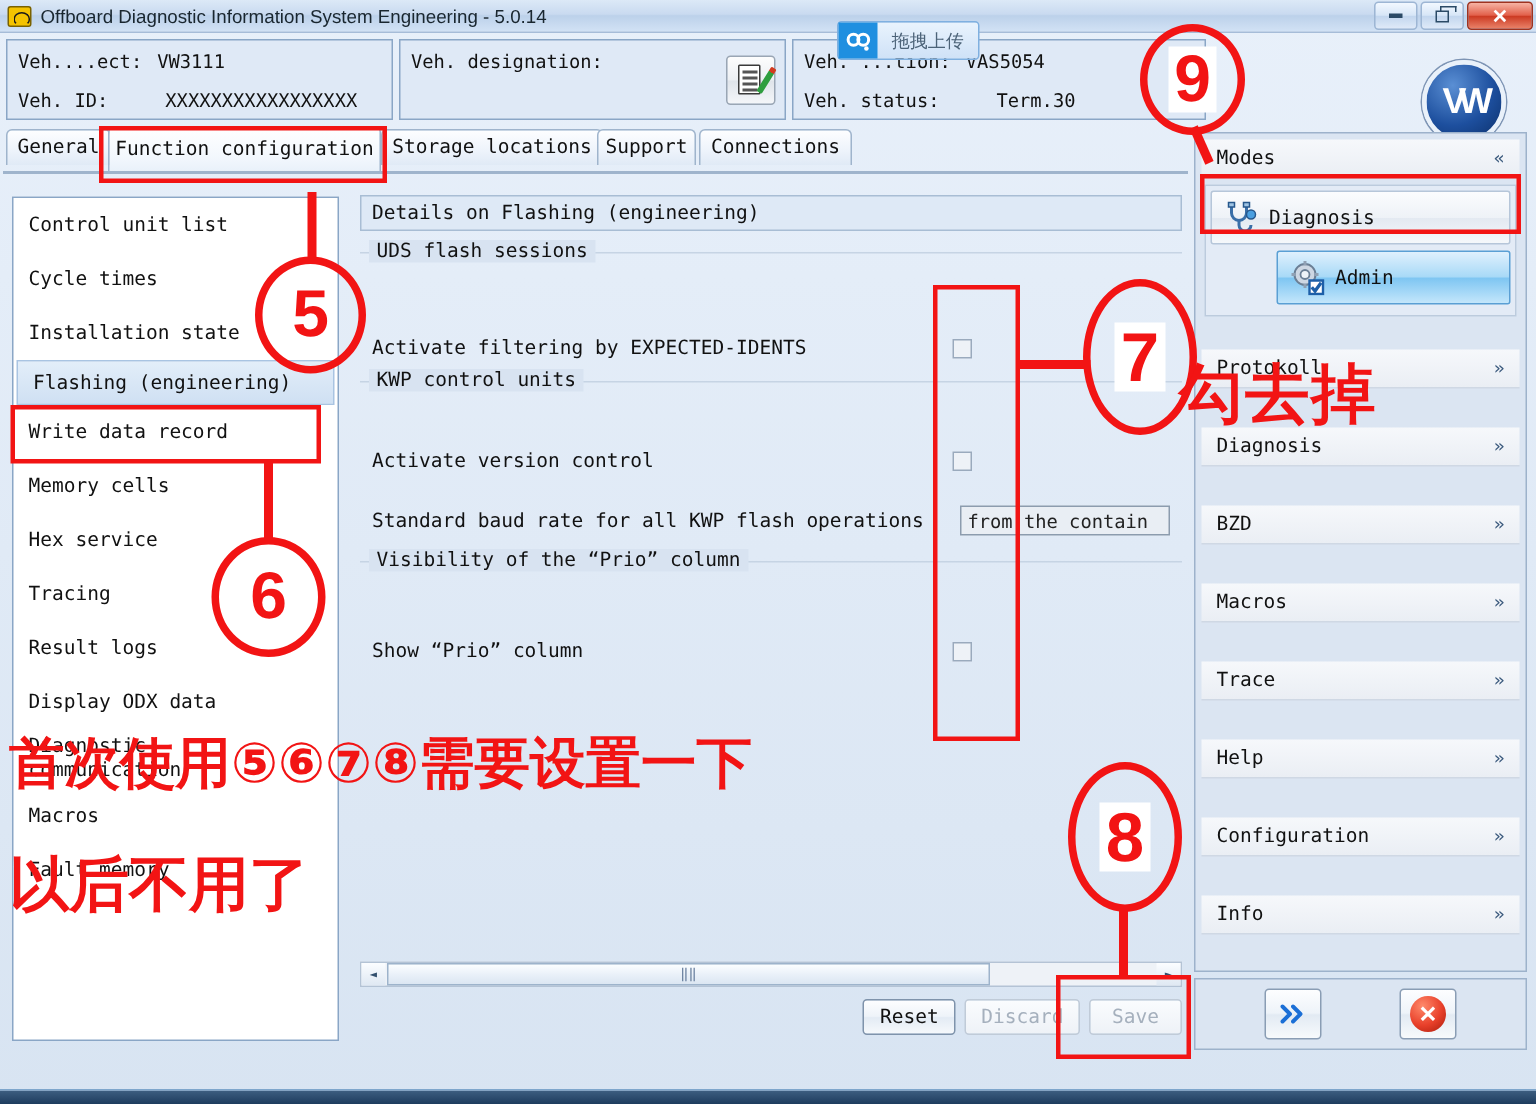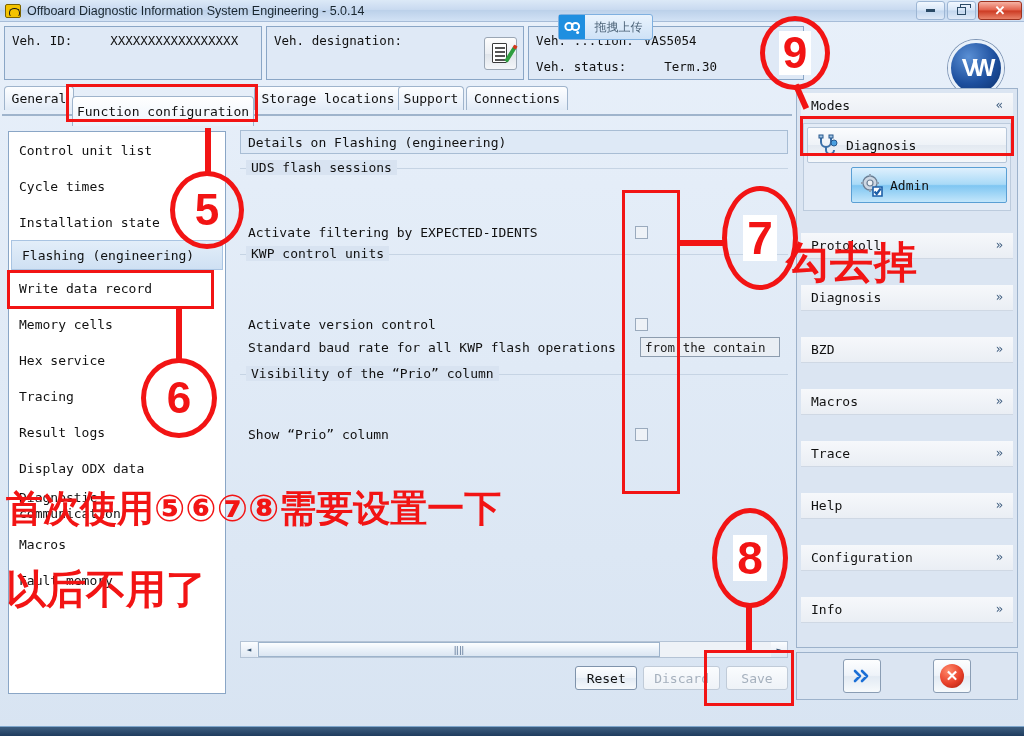--- a/index.html
+++ b/index.html
@@ -122,21 +122,21 @@
   .tab {
     position: absolute; top: 2px; height: 24px;
     background: linear-gradient(to bottom, #fdfeff 0%, #edf3fb 60%, #e0eaf6 100%);
     border: 1px solid #9fb4cc; border-bottom: none;
     border-radius: 4px 4px 0 0;
     display: flex; align-items: center; justify-content: center;
     font-size: 13px; color: #111; padding: 0 7px; white-space: nowrap;
   }
   .tab.active {
     background: linear-gradient(to bottom, #ffffff 0%, #f2f7fd 70%, #e9f1fa 100%);
-    z-index: 3; top: 12px; height: 30px;
+    z-index: 3; top: 0; height: 30px;
   }
   .tabs-underline {
     position: absolute; left: 2px; top: 114px; width: 790px; height: 2px; background: #9fb4cc;
   }
 
   
   .leftpanel {
     position: absolute; left: 8px; top: 131px; width: 218px; height: 563px;
     background: #fff; border: 1px solid #8aa6c6;
     overflow: hidden;
@@ -297,20 +297,24 @@
       <div class="wbtn close">
         <span class="wglyph-close">✕</span>
       </div>
     </div>
   </div>
 
   <div class="header">
 
     <div class="hbox left">
       <div class="hrow">
+        <span class="hlabel">Veh....ect:</span>
+        <span class="hval">VW3111</span>
+      </div>
+      <div class="hrow">
         <span class="hlabel">Veh. ID:</span>
         <span class="hval wide">XXXXXXXXXXXXXXXXX</span>
       </div>
     </div>
 
     <div class="hbox mid">
       <div class="hrow">
         <span class="hlabel">Veh. designation:</span>
       </div>
       <div class="notebtn">
@@ -414,21 +418,21 @@
       <span class="group-title">UDS flash sessions</span>
       <div class="opt-row" style="top:56px;">
         <span class="opt-label">Activate filtering by EXPECTED-IDENTS</span>
         <span class="cbx"></span>
         <span style="width:132px;"></span>
       </div>
     </div>
 
     <div class="group" style="top:128px; height:112px;">
       <span class="group-title">KWP control units</span>
-      <div class="opt-row" style="top:62px;align-items:center;">
+      <div class="opt-row" style="top:45px;align-items:center;">
         <span class="opt-label">Activate version control</span>
         <span class="cbx"></span>
         <span style="width:132px;"></span>
       </div>
       <div class="opt-row" style="top:82px;">
         <span class="opt-label">Standard baud rate for all KWP flash operations</span>
         <span class="combo">from the contain</span>
       </div>
     </div>
 

